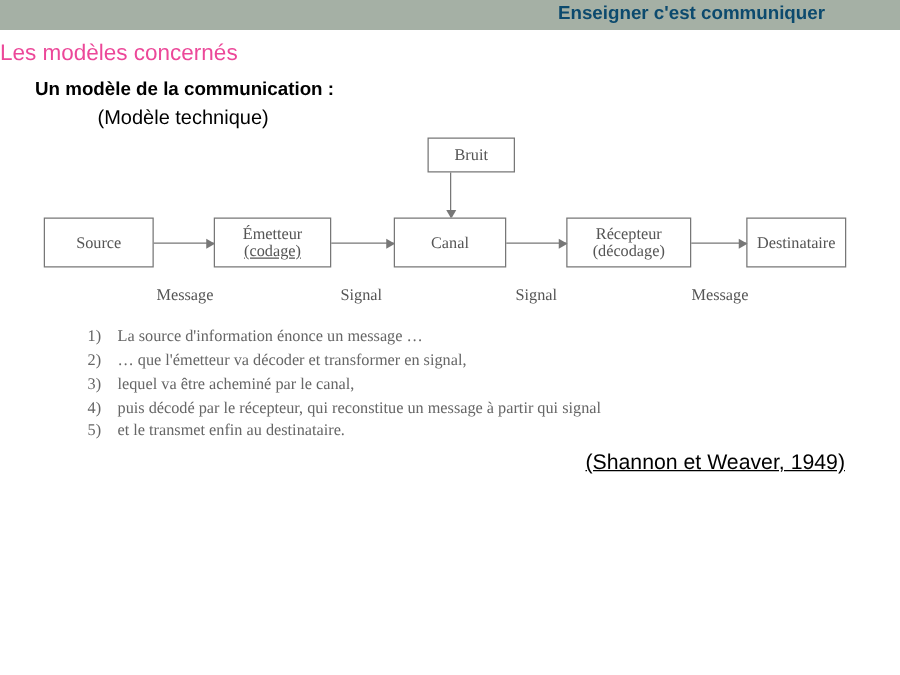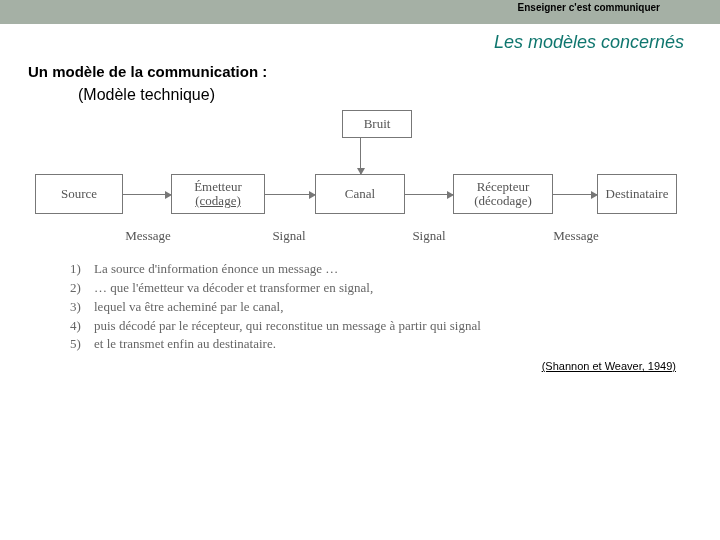--- a/index.html
+++ b/index.html
@@ -11,29 +11,28 @@
     font-family: Arial, Helvetica, sans-serif;
     background: #fff;
     position: relative;
   }
   .topbar {
     height: 24px;
     background: #a5b0a5;
     text-align: right;
     padding: 2px 60px 0 0;
     font-weight: bold;
-    font-size: 10px;
-    color: #000000;
+    font-size: 15px;
+    color: #0c4a6e;
   }
   .subtitle {
-    text-align: right;
-    color: #0f766e;
+    text-align: left;
+    color: #ec4899;
     font-size: 18px;
     padding: 8px 36px 4px 0;
-    font-style: italic;
   }
   .heading {
     font-weight: bold;
     font-size: 15px;
     padding: 6px 0 6px 28px;
   }
   .subheading {
     font-size: 16px;
     padding: 0 0 6px 78px;
   }
@@ -95,21 +94,21 @@
     font-family: "Times New Roman", serif;
     font-size: 13px;
     color: #666;
     padding: 10px 0 0 70px;
     line-height: 1.45;
   }
   .numbered div { display: flex; }
   .numbered .n { width: 24px; flex-shrink: 0; }
   .citation {
     text-align: right;
-    font-size: 11px;
+    font-size: 17px;
     padding: 6px 44px 0 0;
     text-decoration: underline;
   }
   .footer {
     position: absolute;
     left: 0; right: 0;
     bottom: 26px;
     font-weight: bold;
     font-size: 15px;
   }

